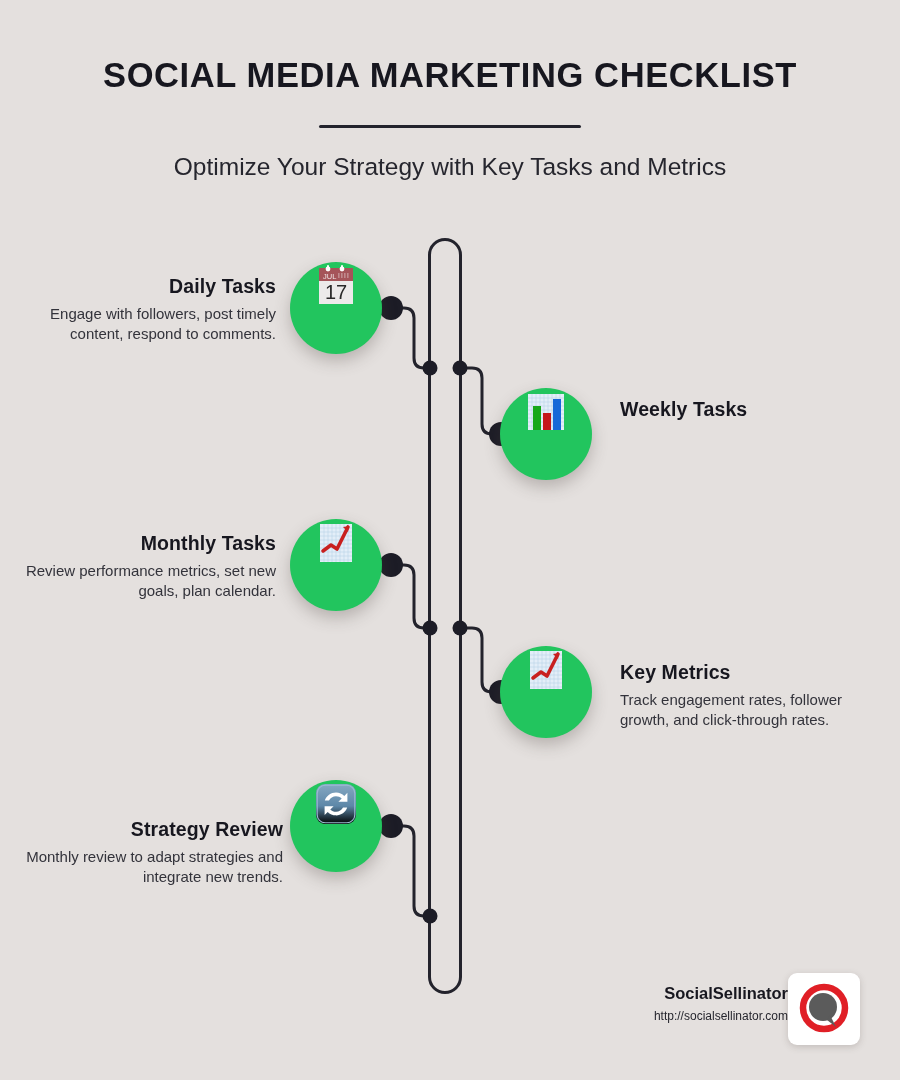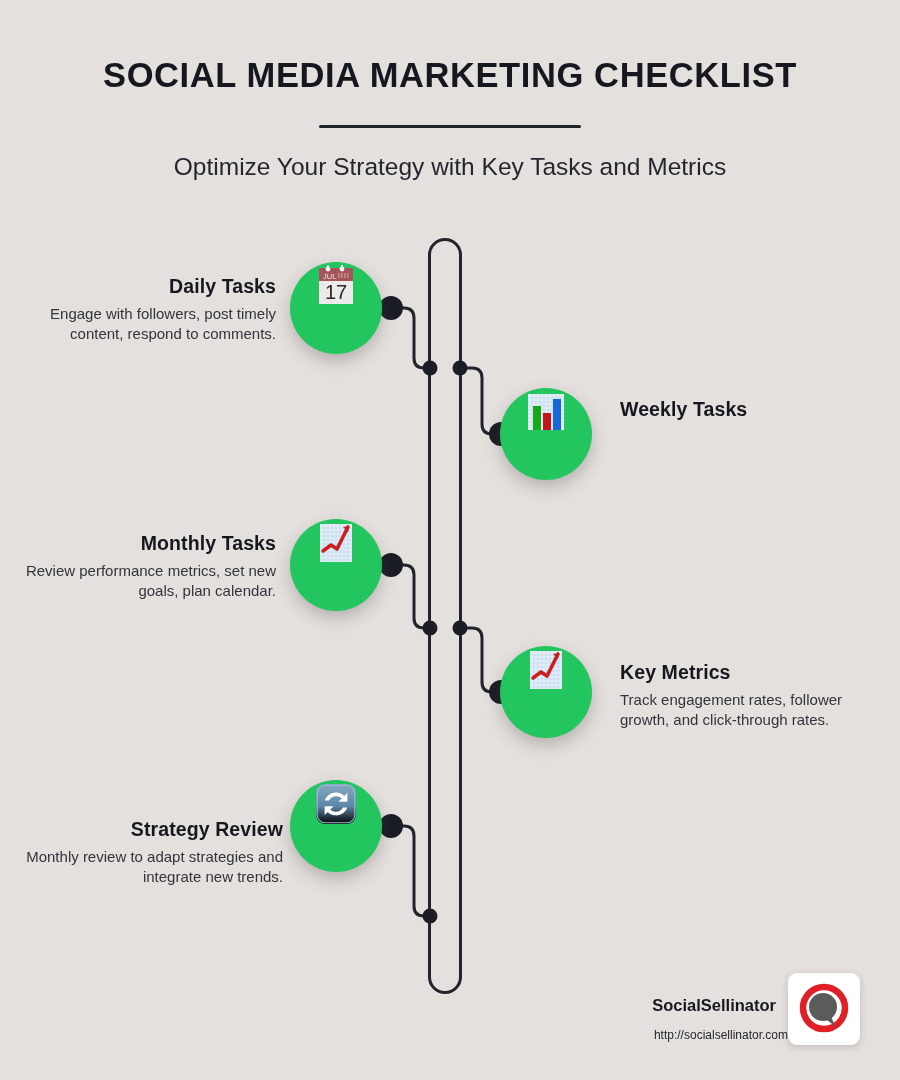--- a/index.html
+++ b/index.html
@@ -59,21 +59,21 @@
     margin:0 0 7px 0;line-height:1.15;letter-spacing:.1px;
   }
   .b-desc{
     font-size:15px;font-weight:400;color:#33333b;
     margin:0;line-height:1.32;
   }
 
   
   .footer{position:absolute;left:480px;top:975px;width:400px;height:80px;}
   .f-text{position:absolute;right:92px;top:8px;text-align:right;}
-  .f-brand{font-size:16.5px;font-weight:bold;color:#17171f;margin:12px;line-height:1.3;}
+  .f-brand{font-size:16.5px;font-weight:bold;color:#17171f;margin:0;line-height:1.3;}
   .f-url{font-size:12px;font-weight:400;color:#26262e;margin:5px 0 0 0;line-height:1.3;}
   .f-logo{
     position:absolute;right:20px;top:-2px;
     width:72px;height:72px;border-radius:9px;background:#fff;
     box-shadow:0 2px 7px rgba(80,70,65,.22);
     display:flex;align-items:center;justify-content:center;
   }
 </style>
 </head>
 <body>

